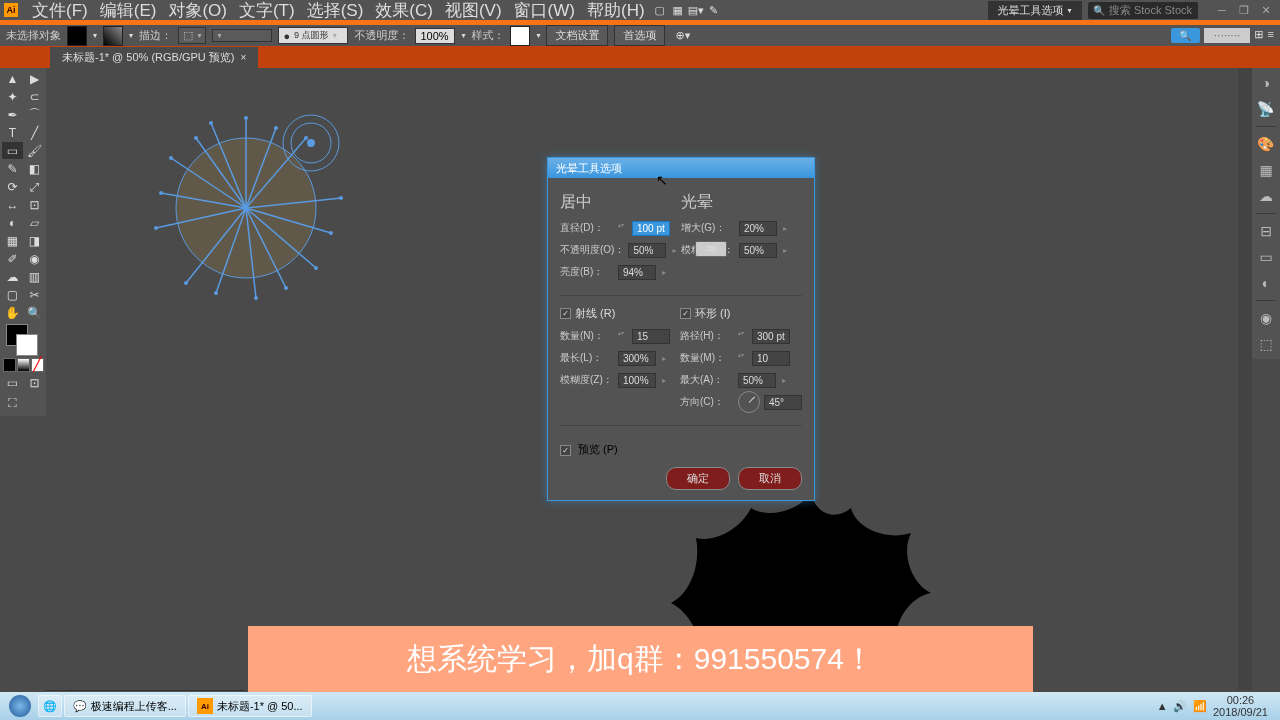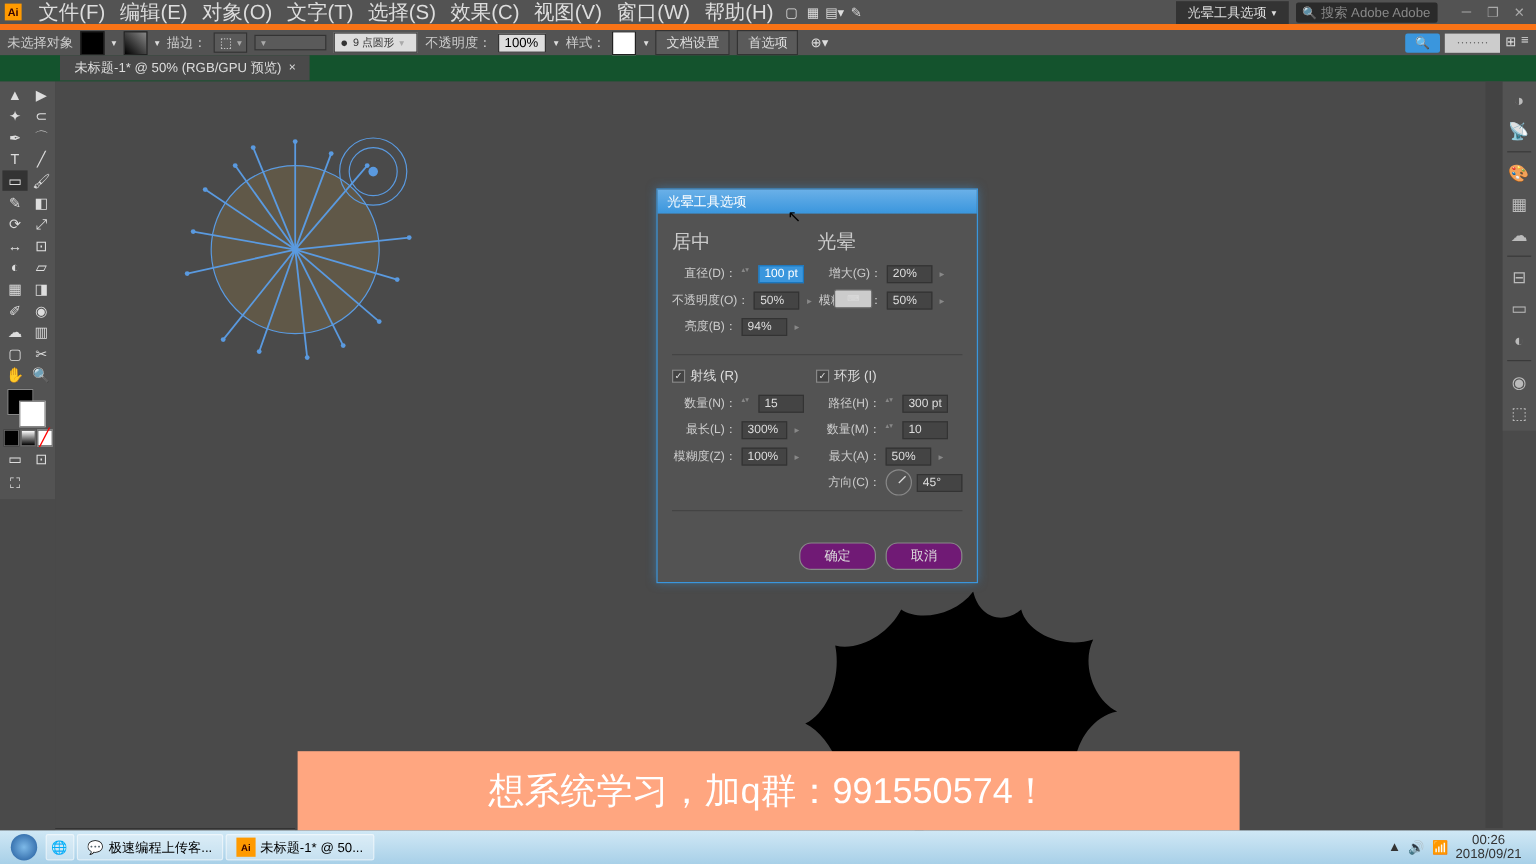--- a/index.html
+++ b/index.html
@@ -15,21 +15,21 @@
 .ctrlbar{height:26px;background:#535353;border-top:5px solid #f97316;display:flex;align-items:center;padding:0 6px;gap:6px;color:#ddd}
 .ctrl-label{font-size:11px;color:#ccc}
 .swatch{width:20px;height:20px;border:1px solid #222;background:#000}
 .gradient-swatch{width:20px;height:20px;background:linear-gradient(45deg,#000,#888);border:1px solid #222}
 .dropdown{background:#5a5a5a;border:1px solid #333;padding:1px 4px;display:flex;align-items:center;gap:4px;font-size:11px}
 .dropdown-arrow{font-size:8px;color:#aaa}
 .num-field{background:#ddd;color:#000;padding:1px 4px;font-size:11px;min-width:40px;border:1px solid #333}
 .btn-small{background:#5a5a5a;border:1px solid #333;padding:2px 8px;cursor:pointer;font-size:11px}
 .essentials{background:#333;padding:2px 10px;font-size:11px;display:flex;align-items:center;gap:4px}
 .stock-btn{background:#3a96dd;color:#fff;padding:2px 8px;border-radius:2px;font-size:10px}
-.tabbar{height:22px;background:#14532d;display:flex;align-items:flex-start;padding-left:50px}
+.tabbar{height:22px;background:#c2410c;display:flex;align-items:flex-end;padding-left:50px}
 .tab{background:#4a4a4a;padding:3px 12px;font-size:11px;color:#ddd;display:flex;align-items:center;gap:6px}
 .tab-close{font-size:10px;cursor:pointer}
 .main{position:absolute;top:68px;left:46px;right:28px;bottom:30px;background:#4a4a4a}
 .flare{position:absolute;top:20px;left:100px;width:220px;height:220px}
 .black-shape{position:absolute;top:425px;left:610px;width:310px;height:280px}
 .toolbox{position:absolute;top:68px;left:0;width:46px;background:#535353;padding:2px;display:grid;grid-template-columns:1fr 1fr;gap:1px}
 .tool{width:21px;height:17px;display:flex;align-items:center;justify-content:center;cursor:pointer;color:#ddd;font-size:12px}
 .tool.selected{background:#333}
 .tool-single{grid-column:1/3;height:22px}
 .color-boxes{grid-column:1/3;height:32px;position:relative;margin-top:2px}
@@ -40,33 +40,33 @@
 .rpanel{position:absolute;top:68px;right:0;width:28px;background:#535353;display:flex;flex-direction:column;gap:4px;padding:4px 2px;align-items:center}
 .rpanel-icon{width:22px;height:22px;display:flex;align-items:center;justify-content:center;cursor:pointer;color:#bbb;font-size:14px}
 .rpanel-sep{height:1px;background:#3a3a3a;width:80%;margin:2px 0}
 .dialog{position:absolute;top:157px;left:547px;width:268px;background:#535353;border:1px solid #3a96dd;box-shadow:0 0 8px rgba(58,150,221,0.5)}
 .dialog-title{height:20px;background:linear-gradient(to bottom,#6ab0e8,#3a96dd);color:#fff;font-size:11px;padding:2px 8px;display:flex;align-items:center}
 .dialog-body{padding:10px 12px;color:#ddd}
 .section-row{display:flex;gap:0}
 .section{flex:1;padding:4px 0}
 .section-title{font-size:16px;color:#ccc;margin-bottom:6px}
 .field-row{display:flex;align-items:center;margin-bottom:4px;gap:4px;height:18px}
-.field-label{font-size:10px;color:#ccc;text-align:right;min-width:54px}
+.field-label{font-size:10px;color:#ccc;min-width:54px}
 .spinner{width:10px;height:14px;display:flex;flex-direction:column;font-size:6px;color:#888}
 .text-input{background:#444;border:1px solid #333;color:#ddd;padding:1px 4px;font-size:10px;width:38px}
 .text-input.selected{background:#3a96dd;color:#fff;border:1px solid #1a76bd}
 .slider-arrow{font-size:8px;color:#888;margin-left:2px}
 .kbd-icon{width:32px;height:16px;background:#ccc;border:1px solid #666;border-radius:2px;font-size:7px;display:flex;align-items:center;justify-content:center;position:absolute;left:135px;top:0}
 .checkbox{width:11px;height:11px;border:1px solid #888;display:inline-flex;align-items:center;justify-content:center;font-size:8px;margin-right:4px;background:#444}
 .checkbox.checked::after{content:"✓";color:#ddd}
 .sep{height:1px;background:#444;margin:6px 0}
 .dial{width:22px;height:22px;border:1px solid #888;border-radius:50%;position:relative;display:inline-block}
 .dial::after{content:"";position:absolute;width:8px;height:1px;background:#ddd;top:50%;left:50%;transform-origin:left;transform:rotate(-45deg)}
 .dialog-buttons{display:flex;justify-content:flex-end;gap:8px;padding:10px 12px}
-.dlg-btn{background:#701a75;border:1px solid #888;border-radius:10px;padding:3px 20px;cursor:pointer;color:#ddd;font-size:11px}
+.dlg-btn{background:#7f1d1d;border:1px solid #888;border-radius:10px;padding:3px 20px;cursor:pointer;color:#ddd;font-size:11px}
 .preview-row{padding:0 12px}
 .cursor{position:absolute;top:172px;left:656px;font-size:14px;color:#000;pointer-events:none;z-index:100}
 .zoom-bar{position:absolute;bottom:14px;left:46px;height:16px;background:#535353;display:flex;align-items:center;padding:0 6px;gap:6px;font-size:10px;color:#ccc;width:200px;border-top:1px solid #333}
 .banner{position:absolute;bottom:28px;left:248px;width:785px;height:66px;background:#ffa680;display:flex;align-items:center;justify-content:center;color:#fff;font-size:30px;font-weight:400}
 .taskbar{position:absolute;bottom:0;left:0;right:0;height:28px;background:linear-gradient(to bottom,#d0e8f5,#a8d0e8);display:flex;align-items:center;padding:0 4px;gap:2px}
 .start-btn{width:32px;height:24px;display:flex;align-items:center;justify-content:center}
 .start-orb{width:22px;height:22px;border-radius:50%;background:radial-gradient(circle,#7db9e8,#1e5799)}
 .task-item{height:22px;padding:0 8px;display:flex;align-items:center;gap:4px;font-size:11px;background:rgba(255,255,255,0.3);border:1px solid rgba(255,255,255,0.5);border-radius:2px;cursor:pointer}
 .task-ai{background:#ff9a00;width:16px;height:16px;font-size:8px;font-weight:bold;color:#330000;display:flex;align-items:center;justify-content:center}
 .tray{margin-left:auto;display:flex;align-items:center;gap:6px;font-size:10px;color:#333;padding-right:8px}
@@ -90,21 +90,21 @@
   <div class="menu-item">帮助(H)</div>
   <div class="menu-icon">▢</div>
   <div class="menu-icon">▦</div>
   <div class="menu-icon">▤▾</div>
   <div class="menu-icon">✎</div>
   <div class="menu-right">
     <div class="essentials">
         <span>光晕工具选项</span>
         <span style="font-size:8px">▾</span>
       </div>
-    <div class="search-stock">🔍 <span>搜索 Adobe Adobe</span></div>
+    <div class="search-stock">🔍 <span>搜索 Stock Stock</span></div>
     <div class="win-controls">
       <div class="win-btn">─</div>
       <div class="win-btn">❐</div>
       <div class="win-btn">✕</div>
     </div>
   </div>
 </div>
 
 <div class="ctrlbar">
   <span class="ctrl-label">未选择对象</span>
@@ -338,20 +338,24 @@
         </div>
         <div class="field-row">
           <span class="field-label">方向(C)：</span>
           <span class="dial"></span>
           <span class="text-input">45°</span>
         </div>
       </div>
     </div>
     <div class="sep"></div>
   </div>
+  <div class="preview-row">
+    <span class="checkbox checked"></span>
+    <span>预览 (P)</span>
+  </div>
   <div class="dialog-buttons">
     <div class="dlg-btn">确定</div>
     <div class="dlg-btn">取消</div>
   </div>
 </div>
 
 <div class="cursor">↖</div>
 
 <div class="zoom-bar">
   <span>50%</span>

